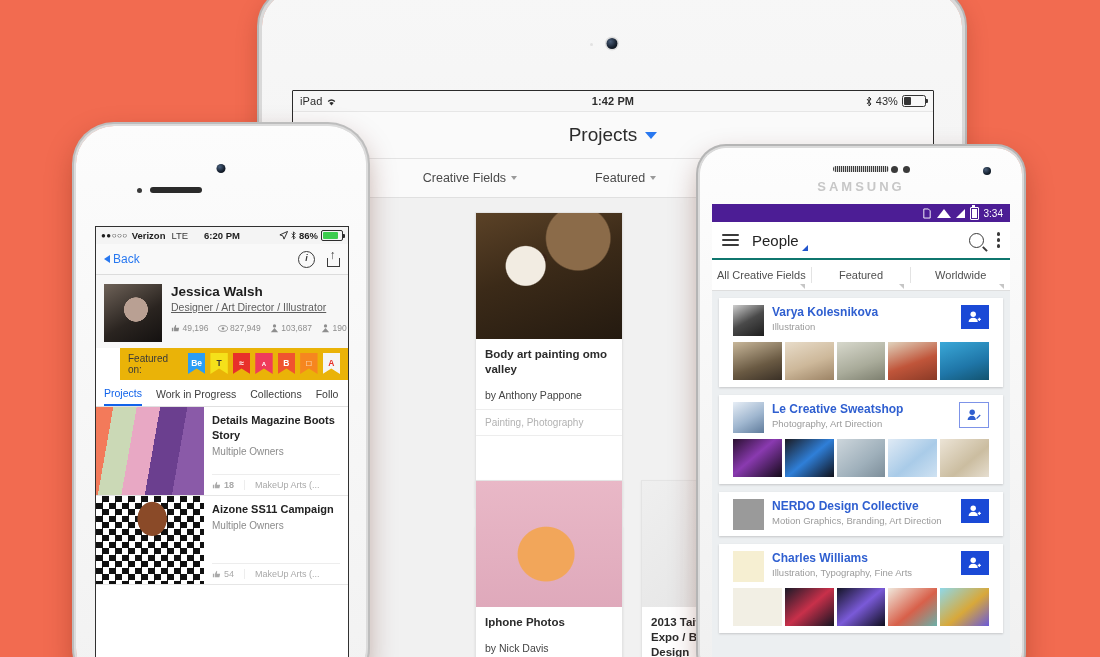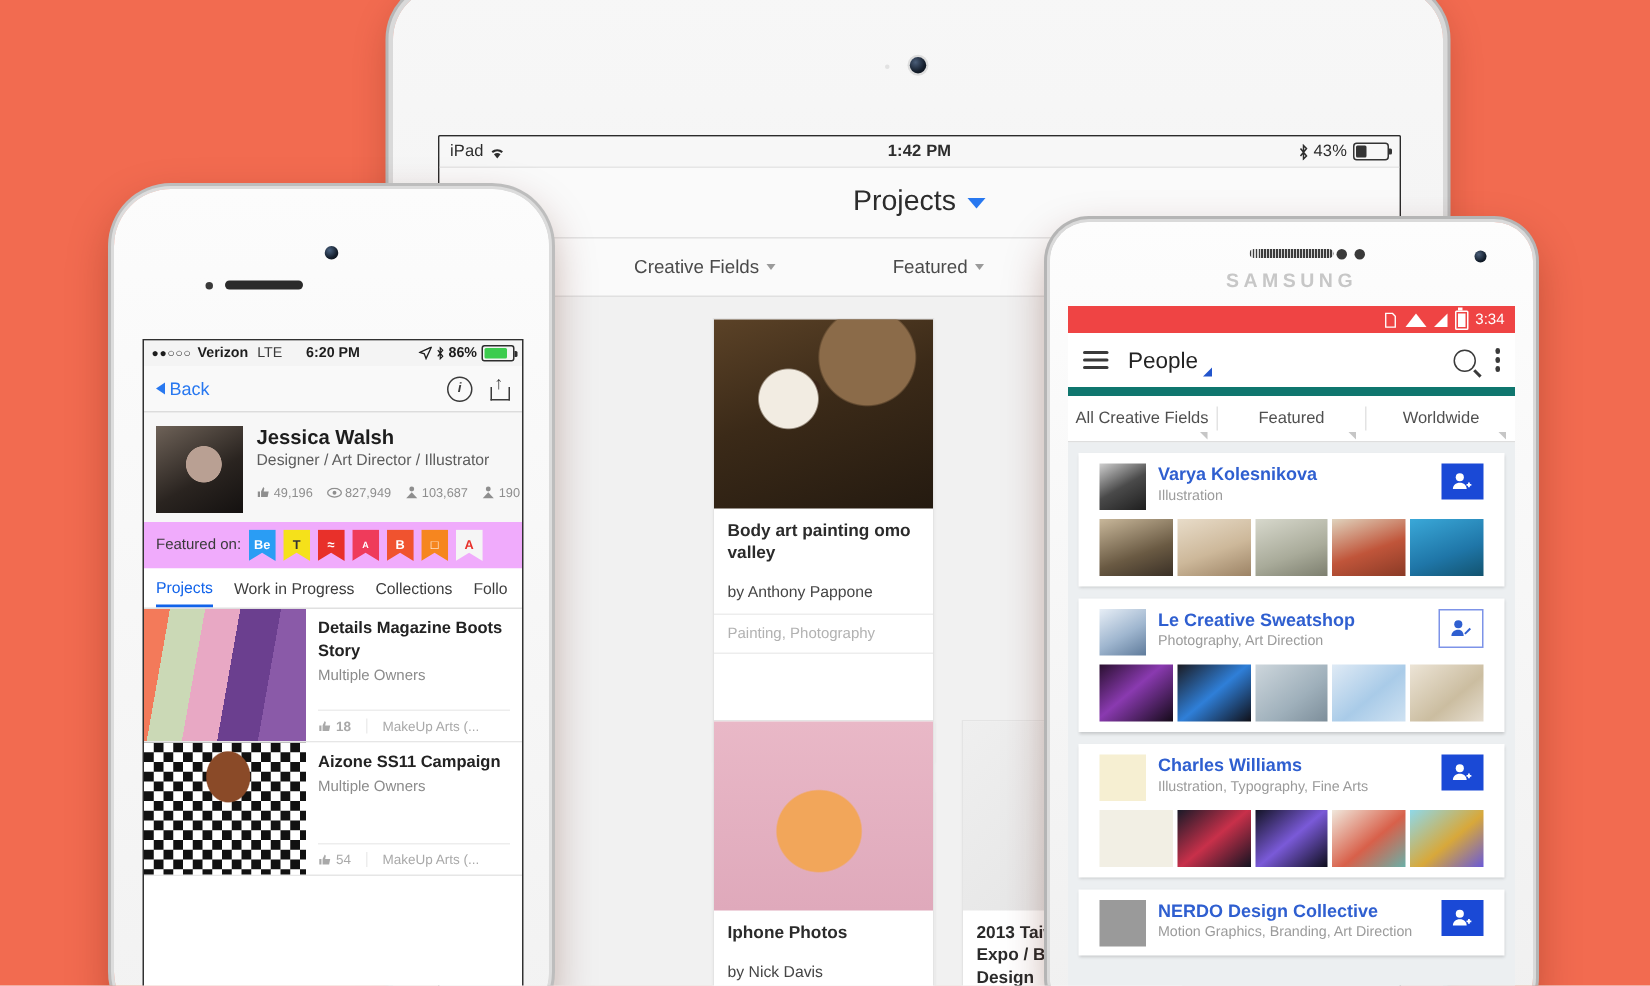--- a/index.html
+++ b/index.html
@@ -106,25 +106,25 @@
     font-size:9px;line-height:13px;text-align:center;font-style:italic;font-weight:bold;color:#3b3b3b;}
   .ico-share{width:13px;height:15px;position:relative;}
   .ico-share:before{content:"";position:absolute;left:0;bottom:0;width:11px;height:8px;
     border:1.4px solid #3b3b3b;border-top:none;}
   .ico-share:after{content:"\2191";position:absolute;left:2.5px;top:-3px;font-size:12px;color:#3b3b3b;line-height:1;}
 
   .prof{display:flex;gap:9px;padding:9px 8px 6px;background:#f7f7f7;}
   .prof .ava{width:58px;height:58px;flex:0 0 58px;background:#2c2c2c;
     background-size:cover;background-position:center;}
   .prof .nm{font-size:13.5px;font-weight:bold;color:#1d1d1d;}
-  .prof .role{font-size:10.5px;color:#5d5d5d;margin-top:2px;}
+  .prof .role{font-size:10.5px;color:#5d5d5d;margin-top:2px;text-decoration:underline;}
   .prof .stats{display:flex;gap:9px;margin-top:10px;font-size:8.5px;color:#8e8e8e;align-items:center;}
   .prof .stats span{display:flex;align-items:center;gap:2.5px;white-space:nowrap;}
 
-  .feat{display:flex;align-items:center;gap:5px;padding:5px 8px;background:#f0abfc;}
+  .feat{display:flex;align-items:flex-start;gap:5px;padding:5px 8px;background:#eab308;margin-left:24px;}
   .feat .lbl{font-size:10px;color:#3a3a3a;}
   .ribbon{width:18px;height:21px;position:relative;color:#fff;font-size:8.5px;font-weight:bold;
     display:flex;align-items:center;justify-content:center;line-height:1;
     clip-path:polygon(0 0,100% 0,100% 100%,50% 74%,0 100%);}
 
   .acts2{display:flex;gap:8px;padding:5px 8px 8px;background:#f7f7f7;}
   .btn{flex:1;height:23px;border-radius:3px;font-size:11px;display:flex;align-items:center;
     justify-content:center;gap:5px;font-weight:bold;}
   .btn.follow{background:#1163ea;color:#fff;}
   .btn.msg{background:#fff;border:1px solid #1163ea;color:#1163ea;}
@@ -156,31 +156,31 @@
     border-radius:3px;background:repeating-linear-gradient(90deg,#ararar 0,#3d3d3d 0 1px,#cfcfcf 1px 2px);
     background:repeating-linear-gradient(90deg,#3d3d3d 0 1px,#d5d5d5 1px 2px);}
   #galaxy .s1{position:absolute;left:191px;top:18px;width:7px;height:7px;border-radius:50%;background:#3a3a3a;}
   #galaxy .s2{position:absolute;left:203px;top:18px;width:7px;height:7px;border-radius:50%;background:#3a3a3a;}
   #galaxy .scam{position:absolute;right:31px;top:19px;width:8px;height:8px;border-radius:50%;
     background:radial-gradient(circle at 35% 32%,#4a5d78 0%,#14202e 60%,#05080d 100%);}
   #galaxy .brand{position:absolute;left:0;right:0;top:31px;text-align:center;font-size:13px;
     letter-spacing:3px;color:#c7c7c7;font-weight:bold;}
   #galaxy .screen{left:12px;top:56px;width:298px;height:462px;background:#eceff1;}
 
-  .a-status{height:18px;background:#ef4444;display:flex;align-items:center;justify-content:flex-end;
+  .a-status{height:18px;background:#4c1d95;display:flex;align-items:center;justify-content:flex-end;
     gap:5px;padding:0 7px;color:#fff;font-size:10px;}
   .a-wifi{width:0;height:0;border-left:7px solid transparent;border-right:7px solid transparent;
     border-bottom:9px solid #fff;}
   .a-sig{width:0;height:0;border-left:9px solid transparent;border-bottom:9px solid #fff;}
   .a-bat{width:7px;height:11px;border:1.3px solid #fff;border-radius:1px;position:relative;}
   .a-bat:before{content:"";position:absolute;left:1.5px;top:-3px;width:3px;height:2px;background:#fff;}
   .a-bat i{position:absolute;inset:1px;background:#fff;display:block;}
 
   .a-bar{height:36px;background:#fff;display:flex;align-items:center;padding:0 10px;gap:13px;
-    border-bottom:6px solid #0f766e;}
+    border-bottom:2px solid #0f766e;}
   .burger{width:17px;display:flex;flex-direction:column;gap:3px;}
   .burger i{height:2px;background:#3a3a3a;display:block;border-radius:1px;}
   .a-bar .ttl{font-size:15px;color:#232323;position:relative;padding-right:6px;}
   .a-bar .ttl .tri{position:absolute;right:-3px;bottom:-2px;width:0;height:0;
     border-left:6px solid transparent;border-bottom:6px solid #2255cc;}
   .a-bar .sp{margin-left:auto;}
   .mag{width:13px;height:13px;border:1.8px solid #3a3a3a;border-radius:50%;position:relative;display:inline-block;}
   .mag:after{content:"";position:absolute;right:-5px;bottom:-3px;width:6px;height:1.8px;background:#3a3a3a;
     transform:rotate(45deg);}
   .kebab{display:flex;flex-direction:column;gap:2.5px;}
@@ -540,20 +540,37 @@
             <div class="t" style="background:linear-gradient(140deg,#2a1030 0%,#8a3ab0 45%,#140a18 100%);"></div>
             <div class="t" style="background:linear-gradient(140deg,#1b1b22 0%,#2f7fd8 50%,#101018 100%);"></div>
             <div class="t" style="background:linear-gradient(140deg,#cdd6dc 0%,#9fb0bb 60%,#7d8e9a 100%);"></div>
             <div class="t" style="background:linear-gradient(140deg,#dfeaf5 0%,#a9cbe8 55%,#cfe2f2 100%);"></div>
             <div class="t" style="background:linear-gradient(140deg,#ece4d6 0%,#cbbda0 60%,#e6ded0 100%);"></div>
           </div>
         </div>
 
         <div class="a-card">
           <div class="a-head">
+            <div class="av" style="background:#9a9a9a;"></div>
+            <div>
+              <div class="nm">NERDO Design Collective</div>
+              <div class="fl">Motion Graphics, Branding, Art Direction</div>
+            </div>
+            <div class="fbtn solid">
+              <svg width="14" height="13" viewBox="0 0 14 13">
+                <circle cx="5.2" cy="3.2" r="2.7" fill="#fff"></circle>
+                <path d="M5.2 6.8c-2.7 0-4.6 1.7-4.6 4.2h9.2c0-2.5-1.9-4.2-4.6-4.2z" fill="#fff"></path>
+                <path d="M11.3 6.7v3.2M9.7 8.3h3.2" stroke="#fff" stroke-width="1.2"></path>
+              </svg>
+            </div>
+          </div>
+        </div>
+
+        <div class="a-card">
+          <div class="a-head">
             <div class="av" style="background:#f6efd2;"></div>
             <div>
               <div class="nm">Charles Williams</div>
               <div class="fl">Illustration, Typography, Fine Arts</div>
             </div>
             <div class="fbtn solid">
               <svg width="14" height="13" viewBox="0 0 14 13">
                 <circle cx="5.2" cy="3.2" r="2.7" fill="#fff"></circle>
                 <path d="M5.2 6.8c-2.7 0-4.6 1.7-4.6 4.2h9.2c0-2.5-1.9-4.2-4.6-4.2z" fill="#fff"></path>
                 <path d="M11.3 6.7v3.2M9.7 8.3h3.2" stroke="#fff" stroke-width="1.2"></path>
@@ -562,34 +579,17 @@
           </div>
           <div class="a-thumbs">
             <div class="t" style="background:#f2efe4;"></div>
             <div class="t" style="background:linear-gradient(140deg,#1a1a28 0%,#c8304a 50%,#141422 100%);"></div>
             <div class="t" style="background:linear-gradient(140deg,#141426 0%,#7a5ad8 50%,#0e0e1c 100%);"></div>
             <div class="t" style="background:linear-gradient(140deg,#f0e8dc 0%,#d8604a 55%,#6ab0a8 100%);"></div>
             <div class="t" style="background:linear-gradient(140deg,#8fd8e8 0%,#d8a83a 55%,#6a5ad8 100%);"></div>
           </div>
         </div>
 
-        <div class="a-card">
-          <div class="a-head">
-            <div class="av" style="background:#9a9a9a;"></div>
-            <div>
-              <div class="nm">NERDO Design Collective</div>
-              <div class="fl">Motion Graphics, Branding, Art Direction</div>
-            </div>
-            <div class="fbtn solid">
-              <svg width="14" height="13" viewBox="0 0 14 13">
-                <circle cx="5.2" cy="3.2" r="2.7" fill="#fff"></circle>
-                <path d="M5.2 6.8c-2.7 0-4.6 1.7-4.6 4.2h9.2c0-2.5-1.9-4.2-4.6-4.2z" fill="#fff"></path>
-                <path d="M11.3 6.7v3.2M9.7 8.3h3.2" stroke="#fff" stroke-width="1.2"></path>
-              </svg>
-            </div>
-          </div>
-        </div>
-
       </div>
     </div>
   </div>
 
 </div>
 
 </body></html>

